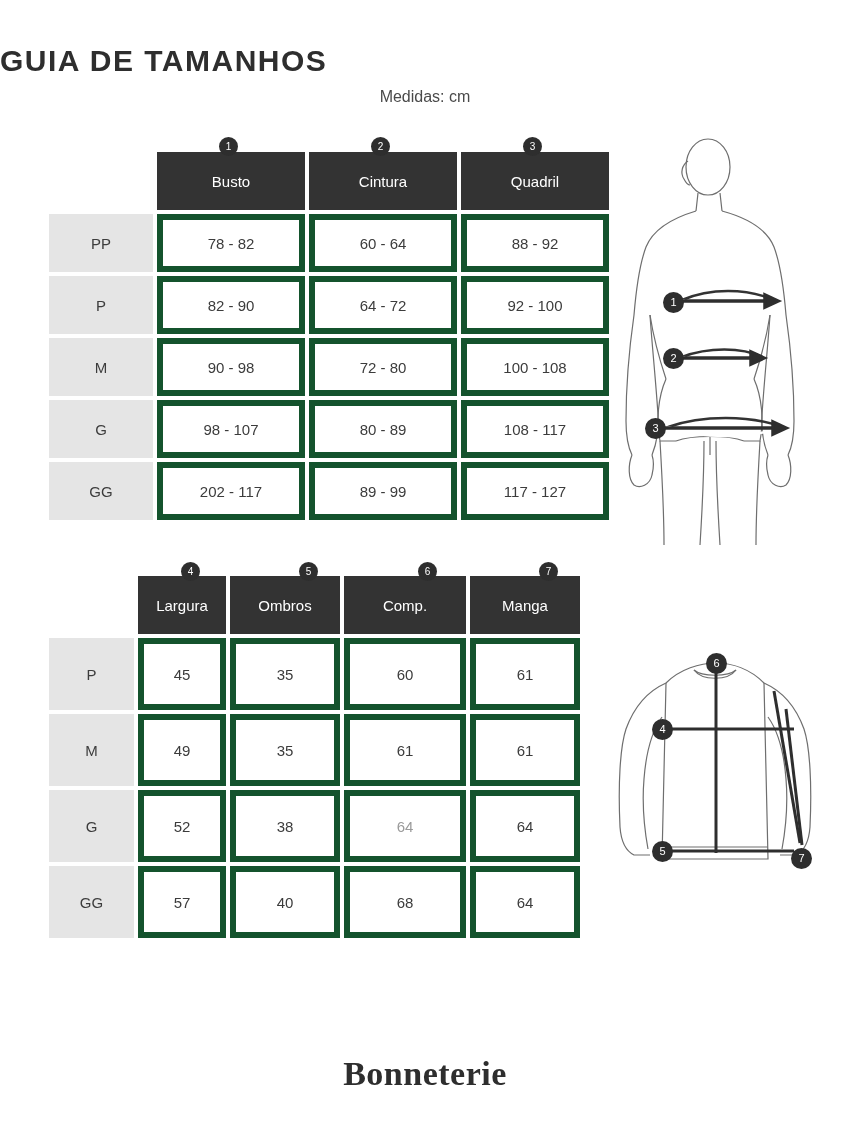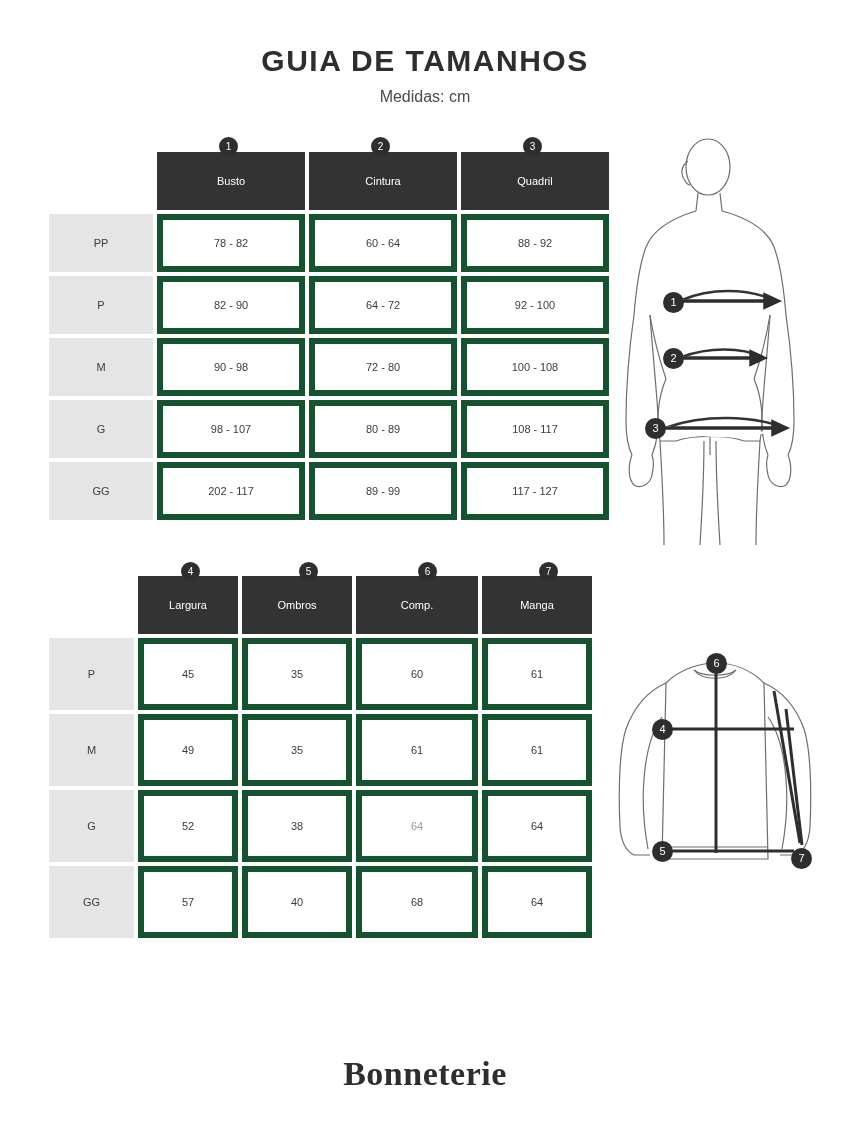--- a/index.html
+++ b/index.html
@@ -12,21 +12,20 @@
   }
   .page {
     position: relative;
     width: 850px;
     height: 1144px;
     background: #ffffff;
     overflow: hidden;
   }
   
   .title {
-    text-align: center;
     font-size: 30px;
     font-weight: bold;
     letter-spacing: 1.5px;
     color: #2e2e2e;
     margin-top: 44px;
   }
   .subtitle {
     text-align: center;
     font-size: 16px;
     color: #4a4a4a;
@@ -38,21 +37,21 @@
   .table-block {
     position: absolute;
   }
   table.size-table {
     border-collapse: separate;
     border-spacing: 4px;
   }
   table.size-table th, table.size-table td {
     text-align: center;
     vertical-align: middle;
-    font-size: 11px;
+    font-size: 15px;
     font-weight: 400;
     margin-left: 32px;
   }
   th.head-cell {
     background: #333333;
     color: #ffffff;
     font-weight: 400;
     font-size: 15px;
     height: 58px;
   }
@@ -240,21 +239,21 @@
     <div class="fig-badge" style="left:53px; top:157px;">1</div>
     <div class="fig-badge" style="left:53px; top:213px;">2</div>
     <div class="fig-badge" style="left:35px; top:283px;">3</div>
   </div>
 
   <div class="table-block" style="left:45px; top:572px;">
     <table class="size-table">
       <tbody>
           <tr>
         <th class="corner-cell" style="width:85px;"></th>
-        <th class="head-cell" style="width:100px;">Largura</th>
+        <th class="head-cell" style="width:88px;">Largura</th>
         <th class="head-cell" style="width:110px;">Ombros</th>
         <th class="head-cell" style="width:122px;">Comp.</th>
         <th class="head-cell" style="width:110px;">Manga</th>
       </tr>
       <tr>
         <td class="row-label" style="height:72px;">P</td>
         <td class="value-cell" style="height:72px;">45</td>
         <td class="value-cell" style="height:72px;">35</td>
         <td class="value-cell" style="height:72px;">60</td>
         <td class="value-cell" style="height:72px;">61</td>

